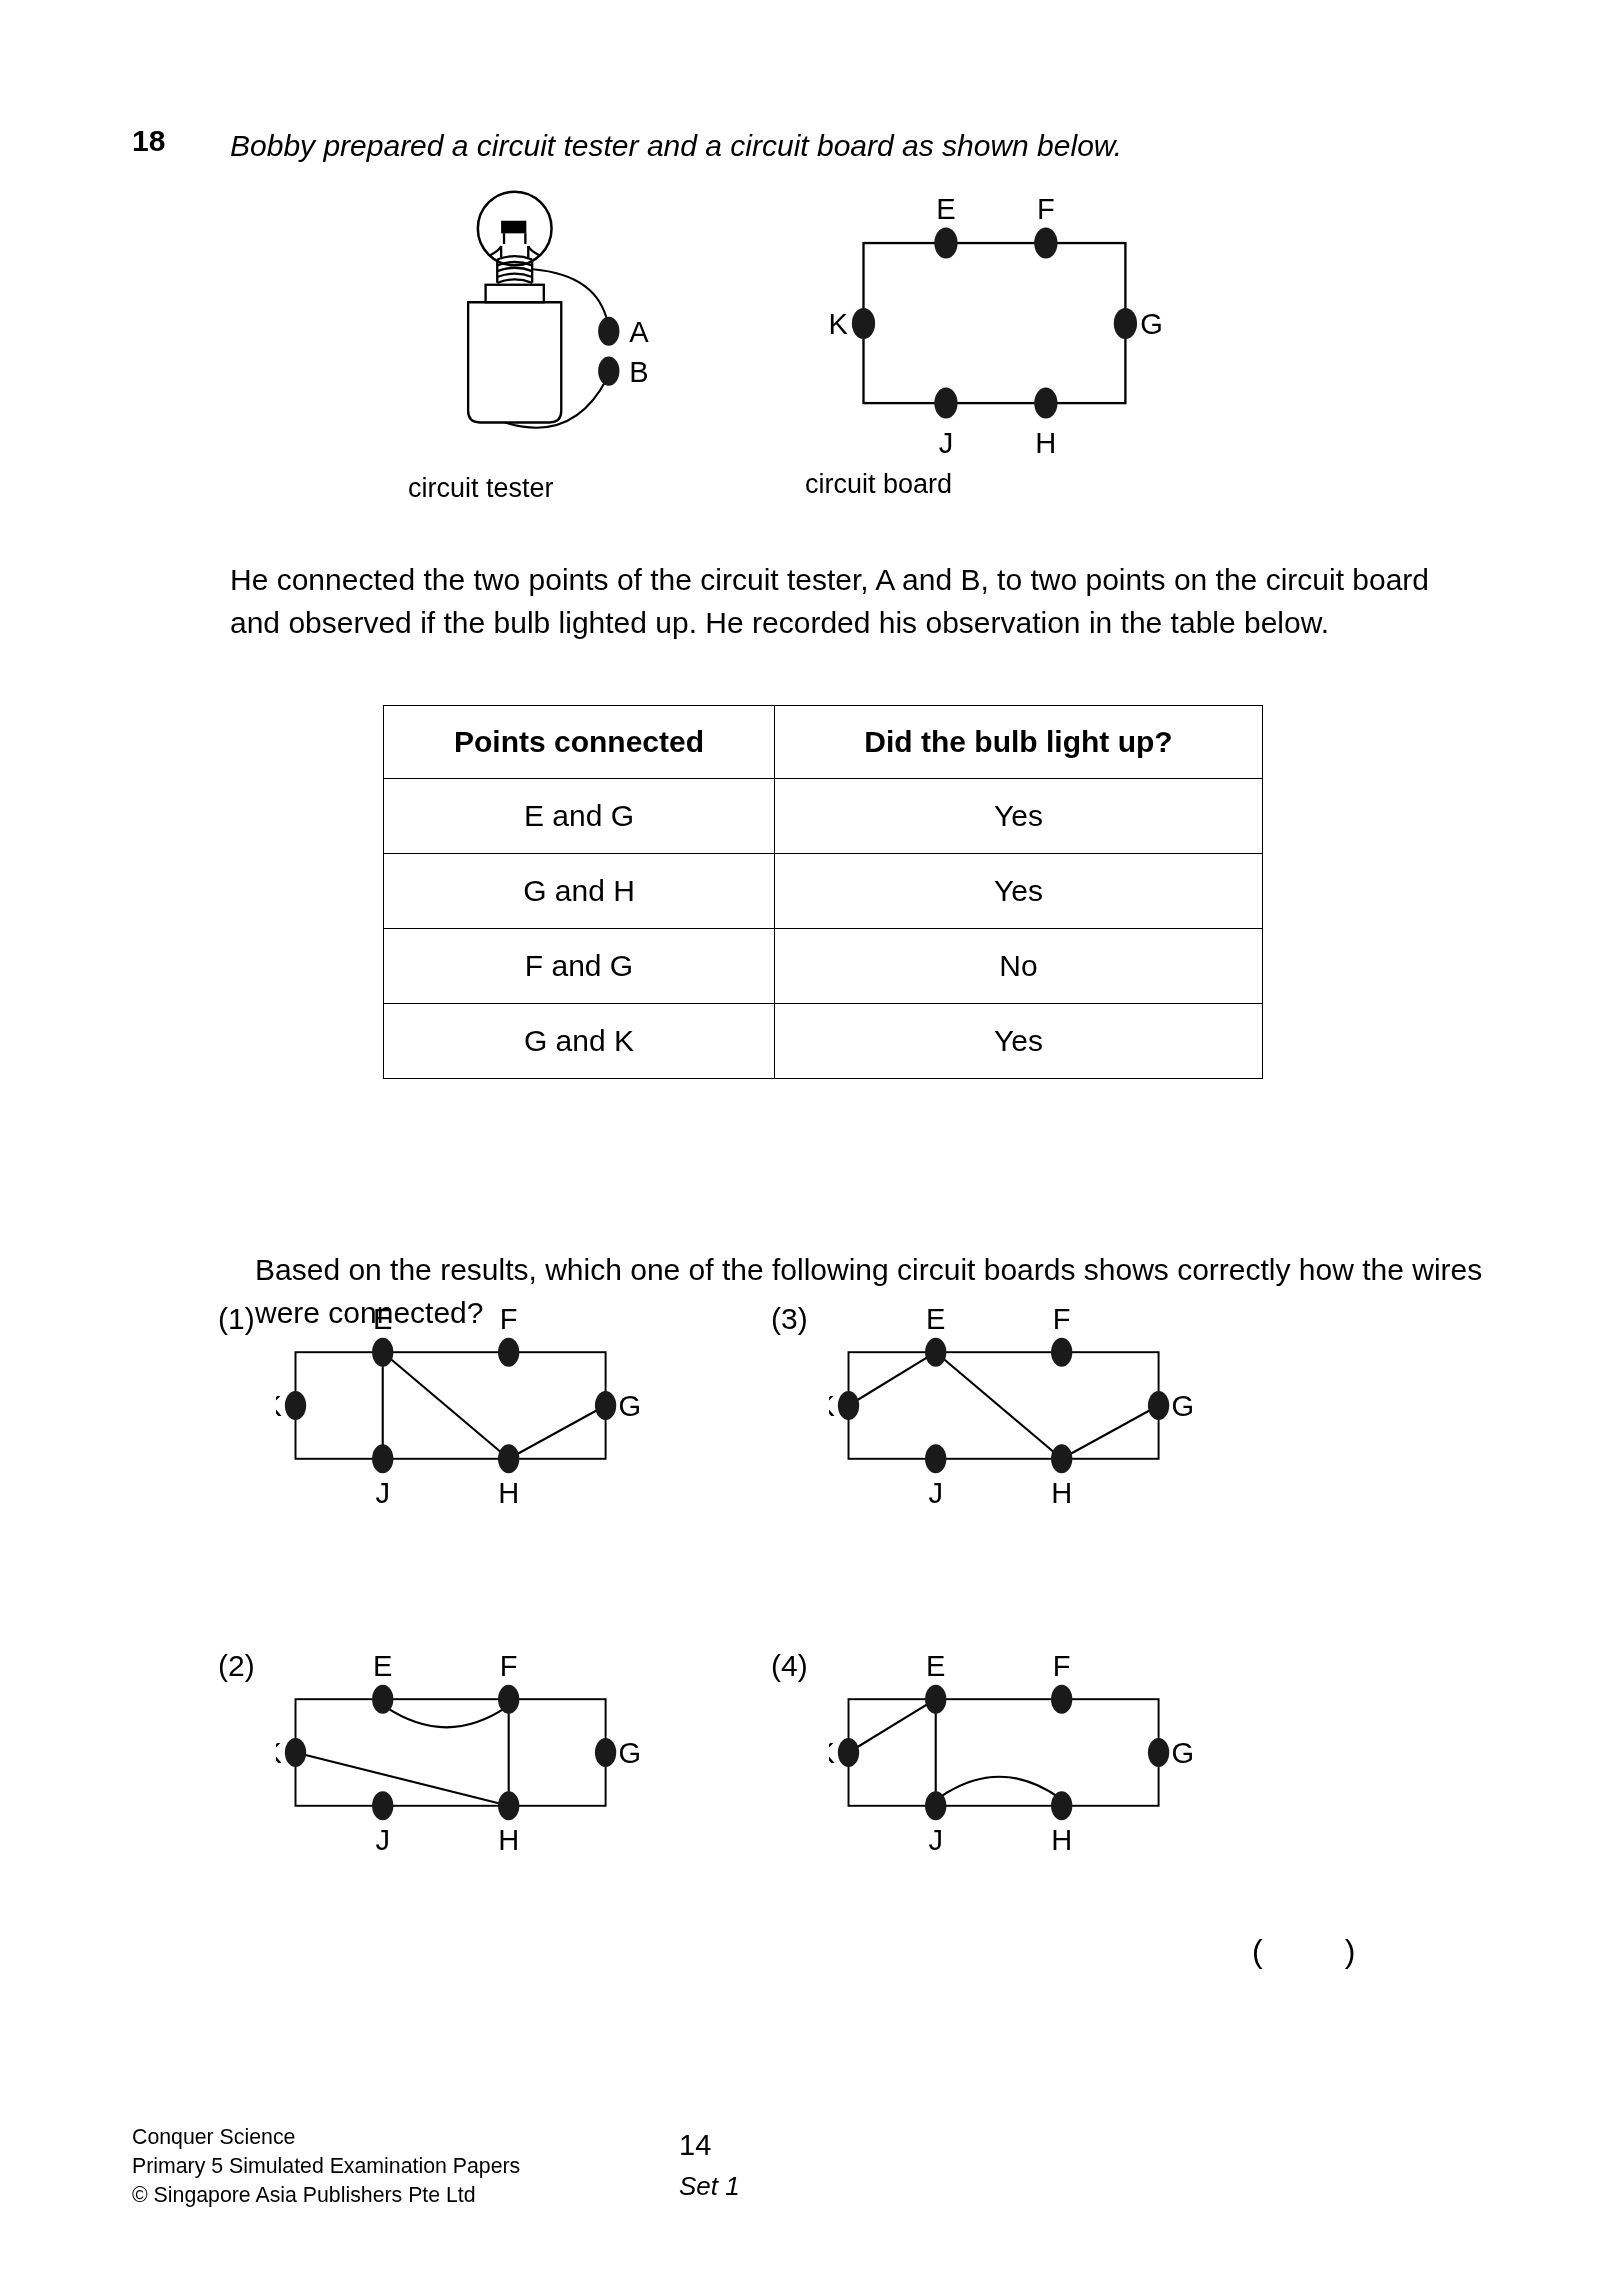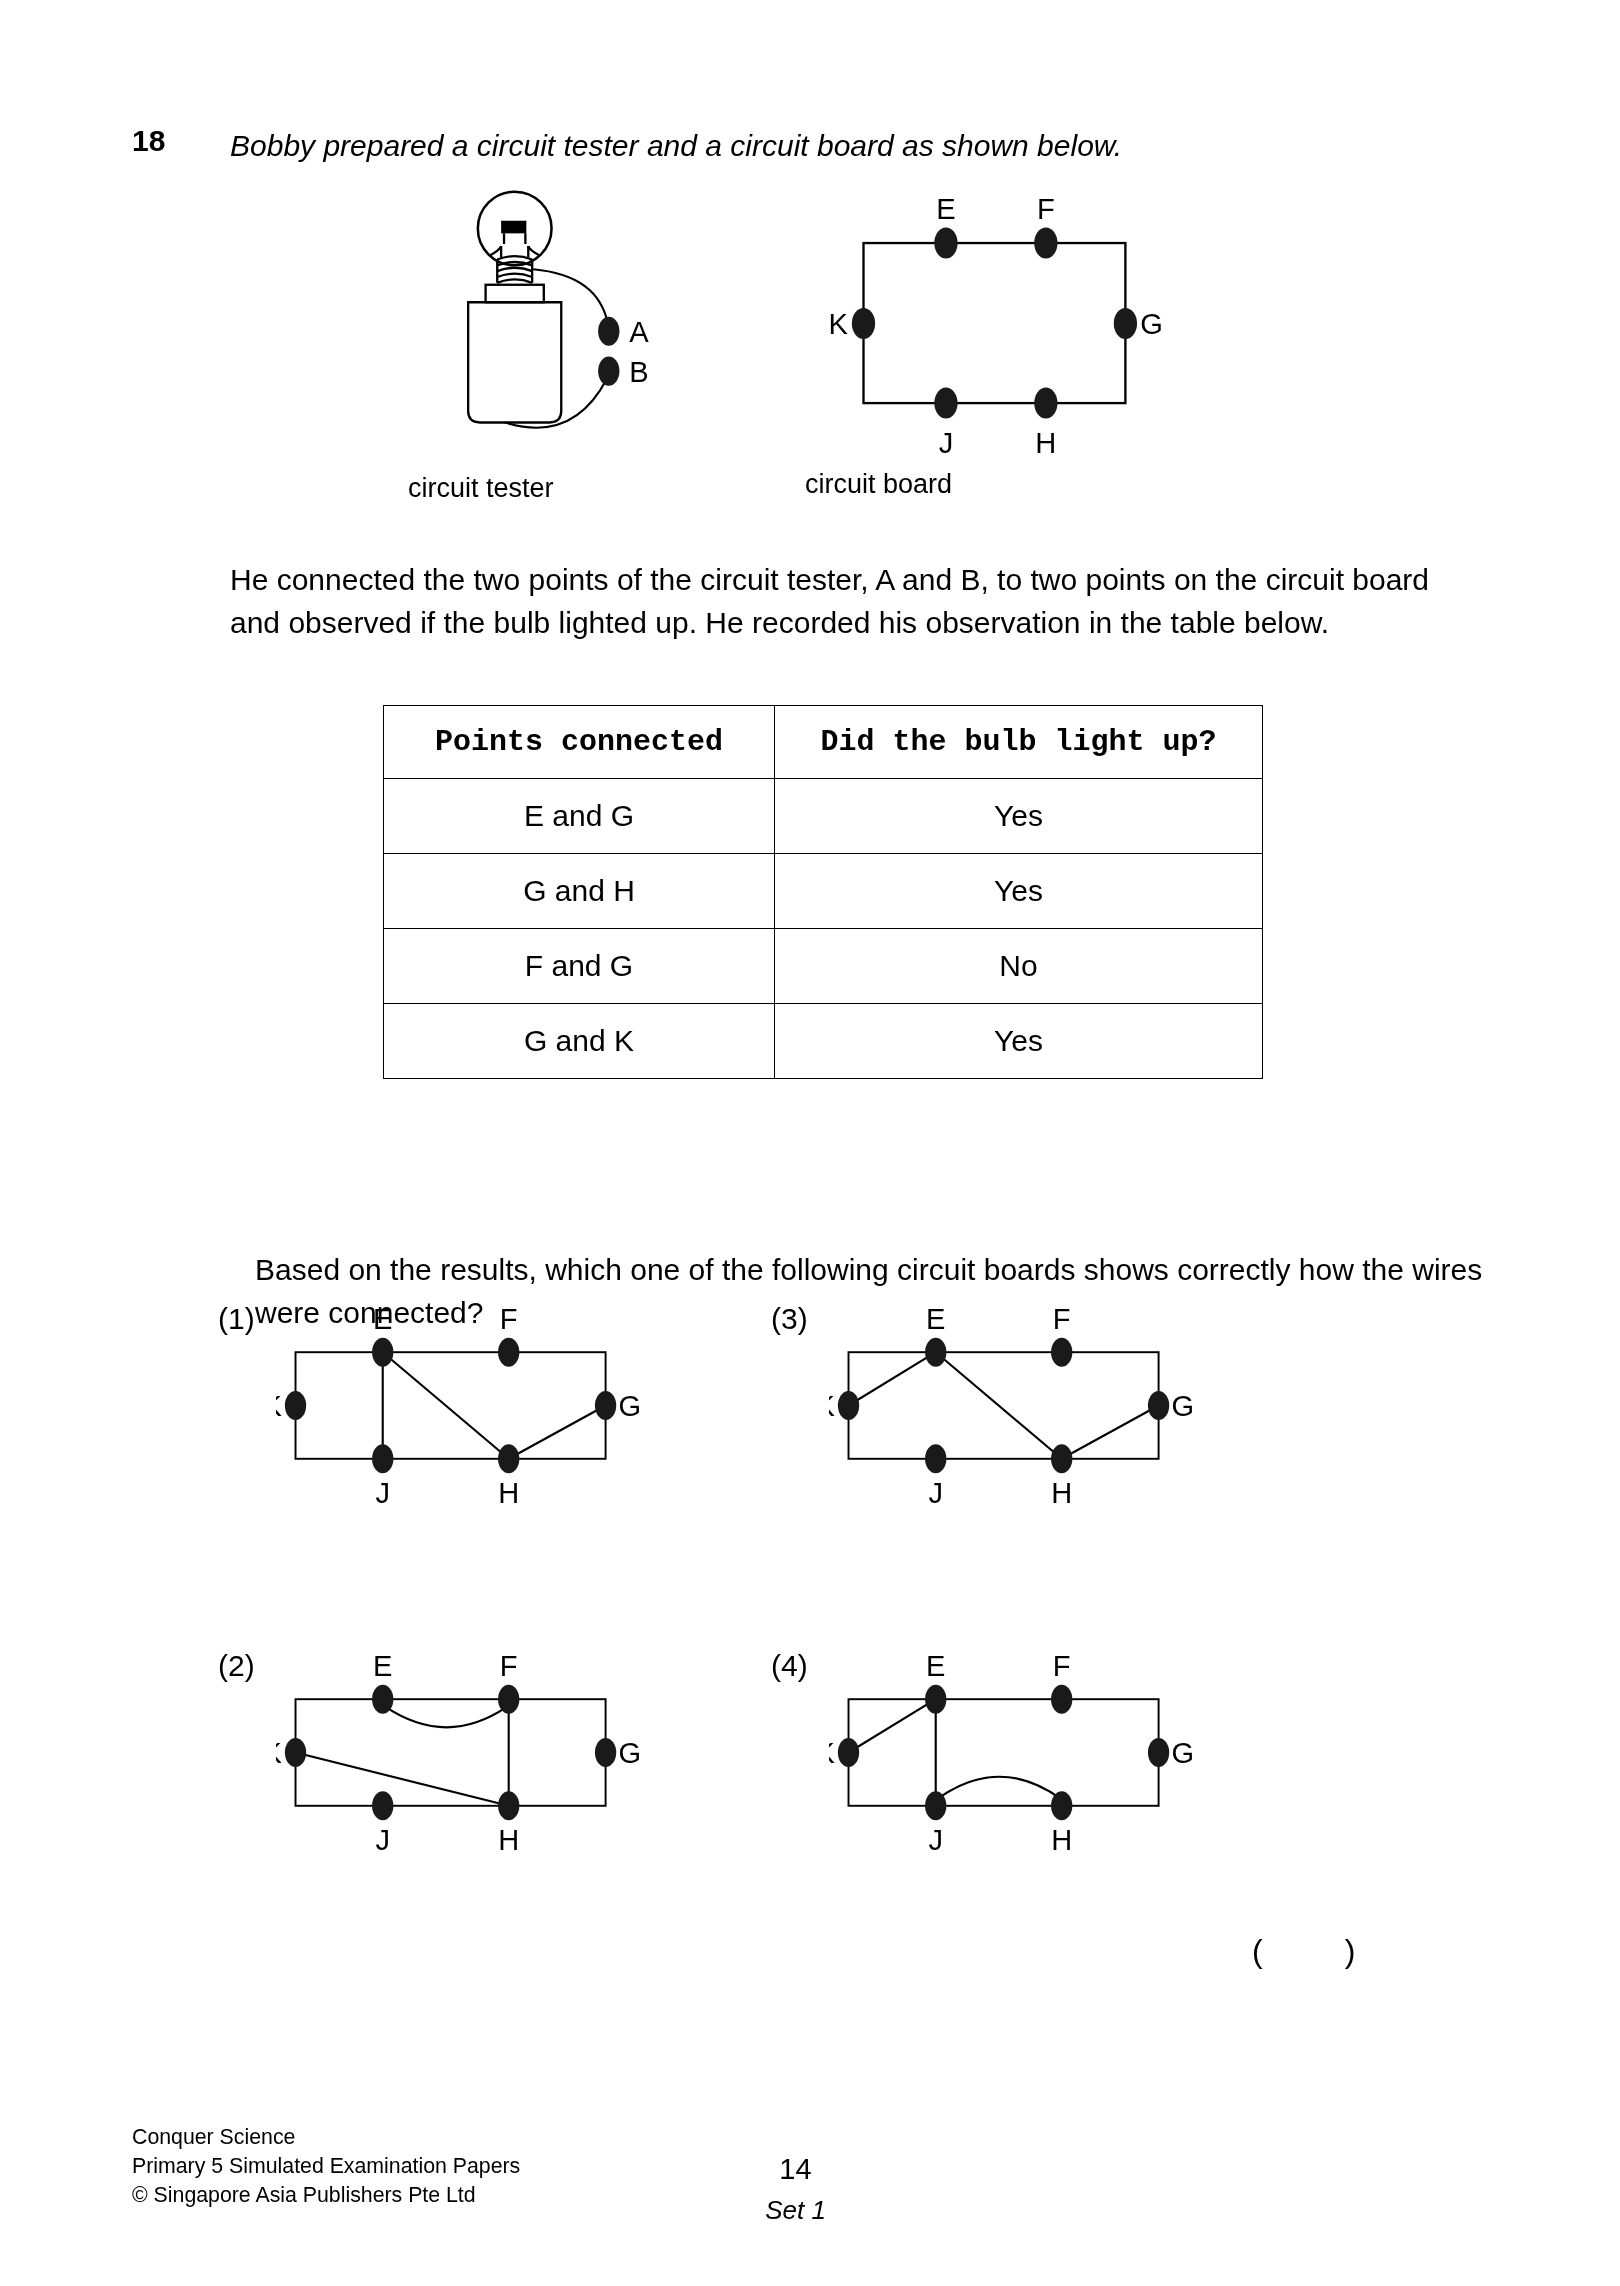--- a/index.html
+++ b/index.html
@@ -91,21 +91,20 @@
     border: 1.9px solid #000000;
     text-align: center;
     font-size: 30px;
     font-weight: normal;
     height: 74px;
     padding: 0;
   }
   .results-table th {
     font-weight: bold;
     height: 72px;
-    font-family: Liberation Mono, monospace;
   }
   .results-table col.c1 { width: 391px; }
   .results-table col.c2 { width: 488px; }
 
   
   .options {
     position: absolute;
     left: 0;
     top: 1296px;
     width: 1621px;
@@ -152,24 +151,23 @@
     left: 132px;
     top: 2123px;
     font-size: 21.3px;
     line-height: 29px;
   }
   .footer-center {
     position: absolute;
     left: 679px;
     top: 2125px;
     width: 233px;
-    text-align: center;
+    text-align: left;
     font-size: 29px;
     line-height: 41px;
-    margin-top: 24px;
   }
   .footer-set {
     font-style: italic;
     font-size: 26px;
   }
 
   svg { display: block; }
   svg text {
     font-family: "Liberation Sans", sans-serif;
     font-size: 30px;

